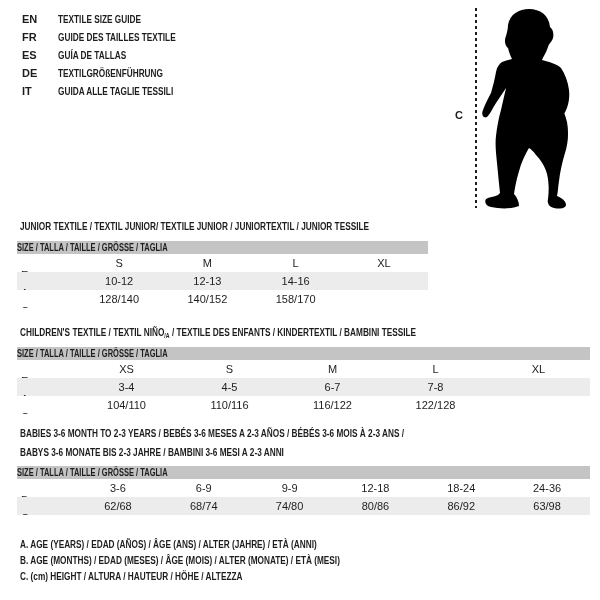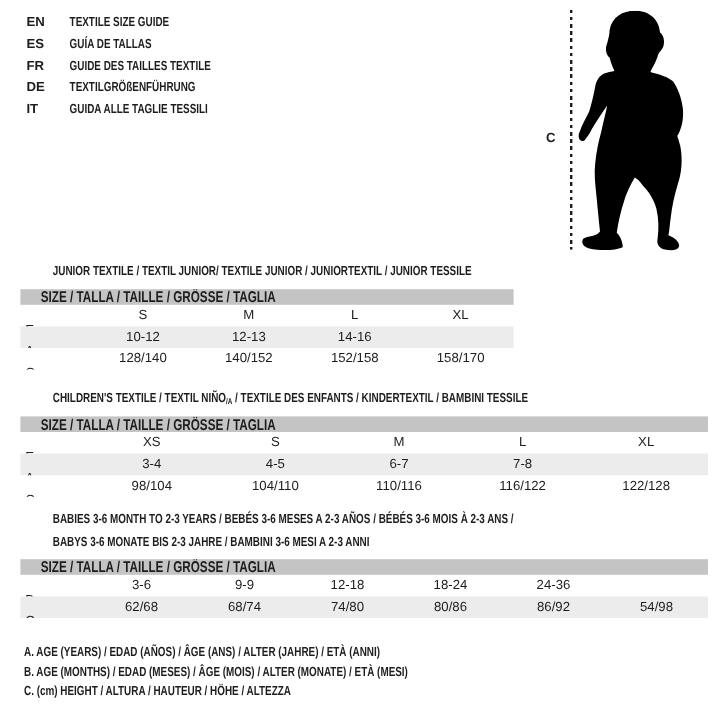--- a/index.html
+++ b/index.html
@@ -21,27 +21,27 @@
   .lang-row{height:18px;line-height:18px;font-size:11px;font-weight:700;}
   .lang-code{display:inline-block;width:36px;vertical-align:top;}
   
   .dash-line{
     position:absolute;left:475px;top:8px;width:2px;height:200px;
     background:repeating-linear-gradient(to bottom,var(--text) 0 3px,transparent 3px 6px);
   }
   .c-label{position:absolute;left:455px;top:108px;font-size:11px;font-weight:700;line-height:14px;}
   .baby{position:absolute;left:481px;top:9px;width:92px;height:200px;}
   
-  .sec-title{position:absolute;left:20px;font-size:11px;font-weight:700;line-height:19px;white-space:nowrap;margin-left:24px;}
+  .sec-title{position:absolute;left:20px;font-size:11px;font-weight:700;line-height:19px;white-space:nowrap;}
   .sub{font-size:7px;vertical-align:-2px;}
   
   .size-table{position:absolute;left:17px;}
   .t-narrow{width:411px;}
   .t-wide{width:573px;}
-  .bar{height:13px;line-height:13px;background:var(--header-bar);padding-left:17px;font-size:13px;font-weight:700;overflow:hidden;}
+  .bar{height:13px;line-height:13px;background:var(--header-bar);padding-left:0;font-size:10px;font-weight:700;overflow:hidden;}
   .tr{display:grid;height:18px;line-height:18px;font-size:11px;}
   .cols4{grid-template-columns:58px repeat(4,1fr);}
   .cols5{grid-template-columns:58px repeat(5,1fr);}
   .cols6{grid-template-columns:58px repeat(6,1fr);}
   .tr .td{text-align:center;overflow:hidden;white-space:nowrap;}
   .tr .td:first-child{text-align:left;padding-left:4px;margin-top:12px;}
   .alt{background:var(--alt-row);}
   
   .footnotes{position:absolute;left:20px;top:536px;}
   .footnote{height:16px;line-height:16px;font-size:11px;font-weight:700;white-space:nowrap;}
@@ -49,24 +49,24 @@
 </head>
 <body>
 
 <div class="page">
 
   <div class="lang-block">
     <div class="lang-row">
       <span class="lang-code">EN</span><span class="cond">TEXTILE SIZE GUIDE</span>
     </div>
     <div class="lang-row">
+      <span class="lang-code">FR</span><span class="cond">GUIDE DES TAILLES TEXTILE</span>
+    </div>
+    <div class="lang-row">
       <span class="lang-code">ES</span><span class="cond">GUÍA DE TALLAS</span>
-    </div>
-    <div class="lang-row">
-      <span class="lang-code">FR</span><span class="cond">GUIDE DES TAILLES TEXTILE</span>
     </div>
     <div class="lang-row">
       <span class="lang-code">DE</span><span class="cond">TEXTILGRÖßENFÜHRUNG</span>
     </div>
     <div class="lang-row">
       <span class="lang-code">IT</span><span class="cond">GUIDA ALLE TAGLIE TESSILI</span>
     </div>
   </div>
 
   <div class="c-label">C</div>
@@ -132,21 +132,20 @@
     <div class="tr cols4 alt">
       <span class="td">A</span>
       <span class="td">10-12</span>
       <span class="td">12-13</span>
       <span class="td">14-16</span>
     </div>
     <div class="tr cols4">
       <span class="td">C</span>
       <span class="td">128/140</span>
       <span class="td">140/152</span>
-      <span class="td">152/158</span>
       <span class="td">158/170</span>
     </div>
   </div>
 
   <div class="sec-title" style="top:323px">
     <span class="cond"><span>CHILDREN'S TEXTILE / TEXTIL NIÑO</span><span class="sub">/A</span><span> / TEXTILE DES ENFANTS / KINDERTEXTIL / BAMBINI TESSILE</span></span>
   </div>
   <div class="size-table t-wide" style="top:347px">
     <div class="bar"><span class="cond">SIZE / TALLA / TAILLE / GRÖSSE / TAGLIA</span></div>
     <div class="tr cols5">
@@ -159,50 +158,50 @@
     </div>
     <div class="tr cols5 alt">
       <span class="td">A</span>
       <span class="td">3-4</span>
       <span class="td">4-5</span>
       <span class="td">6-7</span>
       <span class="td">7-8</span>
     </div>
     <div class="tr cols5">
       <span class="td">C</span>
-      <span class="td">98/104</span>
       <span class="td">104/110</span>
       <span class="td">110/116</span>
       <span class="td">116/122</span>
       <span class="td">122/128</span>
     </div>
   </div>
 
   <div class="sec-title" style="top:424px">
     <span class="cond">BABIES 3-6 MONTH TO 2-3 YEARS / BEBÉS 3-6 MESES A 2-3 AÑOS / BÉBÉS 3-6 MOIS À 2-3 ANS /</span><br>
     <span class="cond">BABYS 3-6 MONATE BIS 2-3 JAHRE / BAMBINI 3-6 MESI A 2-3 ANNI</span>
   </div>
   <div class="size-table t-wide" style="top:466px">
     <div class="bar"><span class="cond">SIZE / TALLA / TAILLE / GRÖSSE / TAGLIA</span></div>
     <div class="tr cols6">
       <span class="td">B</span>
       <span class="td">3-6</span>
+      <span class="td">6-9</span>
       <span class="td">9-9</span>
       <span class="td">12-18</span>
       <span class="td">18-24</span>
       <span class="td">24-36</span>
     </div>
     <div class="tr cols6 alt">
       <span class="td">C</span>
       <span class="td">62/68</span>
       <span class="td">68/74</span>
       <span class="td">74/80</span>
       <span class="td">80/86</span>
       <span class="td">86/92</span>
-      <span class="td">54/98</span>
+      <span class="td">63/98</span>
     </div>
   </div>
 
   <div class="footnotes">
     <div class="footnote"><span class="cond">A. AGE (YEARS) / EDAD (AÑOS) / ÂGE (ANS) / ALTER (JAHRE) / ETÀ (ANNI)</span></div>
     <div class="footnote"><span class="cond">B. AGE (MONTHS) / EDAD (MESES) / ÂGE (MOIS) / ALTER (MONATE) / ETÀ (MESI)</span></div>
     <div class="footnote"><span class="cond">C. (cm) HEIGHT / ALTURA / HAUTEUR / HÖHE / ALTEZZA</span></div>
   </div>
 
 </div>

